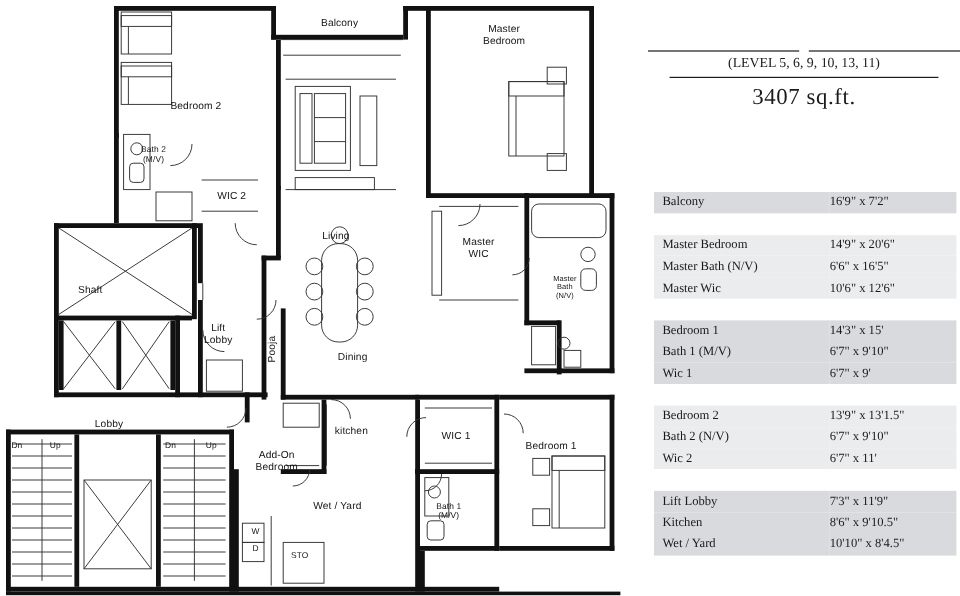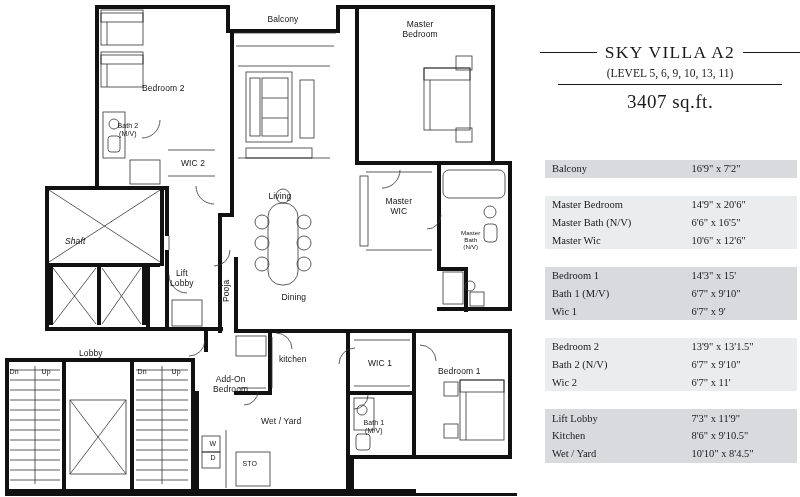--- a/index.html
+++ b/index.html
@@ -303,21 +303,21 @@
         <div class="lbl" style="left: 142px; top: 84px;">Bedroom 2</div>
         <div class="lbl sm" style="left: 117.5px; top: 122px;">Bath 2
 (M/V)</div>
         <div class="lbl" style="left: 181px; top: 159px;">WIC 2</div>
         <div class="lbl" style="left: 268.5px; top: 192px;">Living</div>
         <div class="lbl" style="left: 385.5px; top: 197px;">Master
 WIC</div>
         <div class="lbl xs" style="left: 461px; top: 228.5px;">Master
 Bath
 (N/V)</div>
-        <div class="lbl" style="left: 65px; top: 237px; font-style: italic;">Shaft</div>
+        <div class="lbl" style="left: 65px; top: 237px;">Shaft</div>
         <div class="lbl" style="left: 170px; top: 269px;">Lift
 Lobby</div>
         <div class="lbl vert" style="left: 216px; top: 286px;">Pooja</div>
         <div class="lbl" style="left: 281.5px; top: 293px;">Dining</div>
         <div class="lbl" style="left: 79px; top: 349px;">Lobby</div>
         <div class="lbl" style="left: 279px; top: 355px;">kitchen</div>
         <div class="lbl" style="left: 368px; top: 359px;">WIC 1</div>
         <div class="lbl" style="left: 438px; top: 367px;">Bedroom 1</div>
         <div class="lbl sm" style="left: 9.5px; top: 368px;">Dn</div>
         <div class="lbl sm" style="left: 41.5px; top: 368px;">Up</div>
@@ -332,21 +332,20 @@
         <div class="lbl sm" style="left: 209.5px; top: 440px;">W</div>
         <div class="lbl sm" style="left: 210.5px; top: 454px;">D</div>
       </div>
   </div>
 
   <div id="panel">
 
     <div id="titleblock">
       <div class="title-row">
         <div class="rule"></div>
-        <div id="villa-title">SKY VILLA A2</div>
         <div class="rule"></div>
       </div>
       <div id="villa-levels">(LEVEL 5, 6, 9, 10, 13, 11)</div>
       <div id="sqft-wrap">
         <div class="rule"></div>
         <div id="villa-sqft">3407 sq.ft.</div>
       </div>
     </div>
 
     <table id="area-table">

